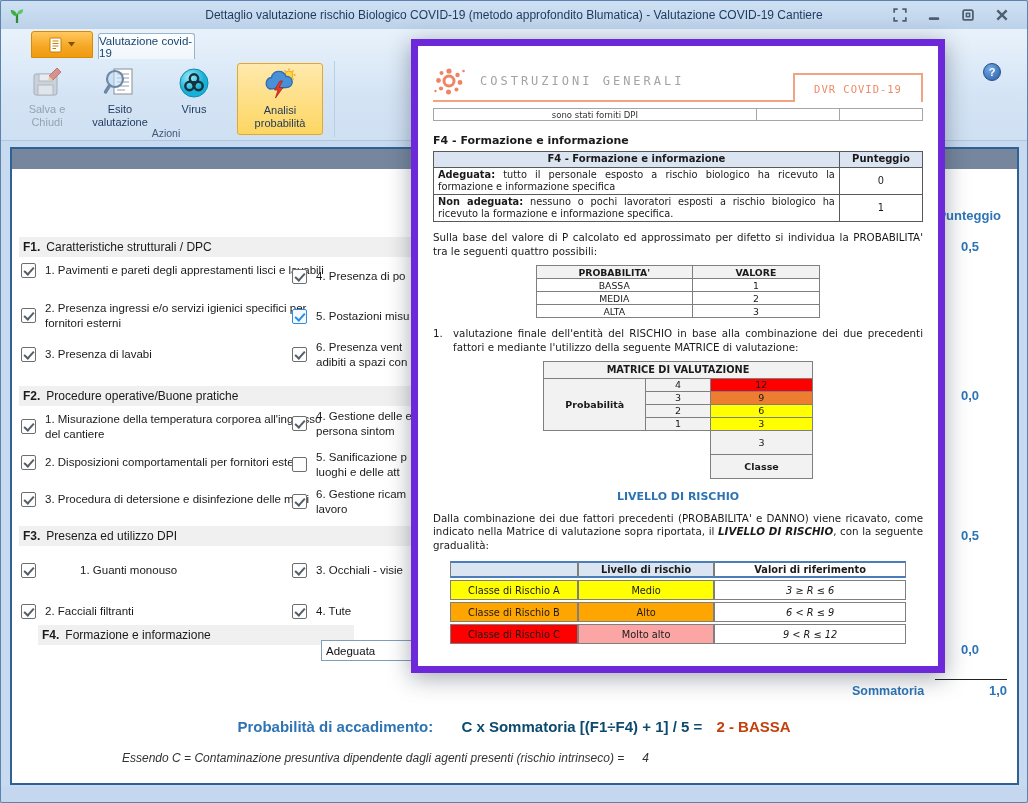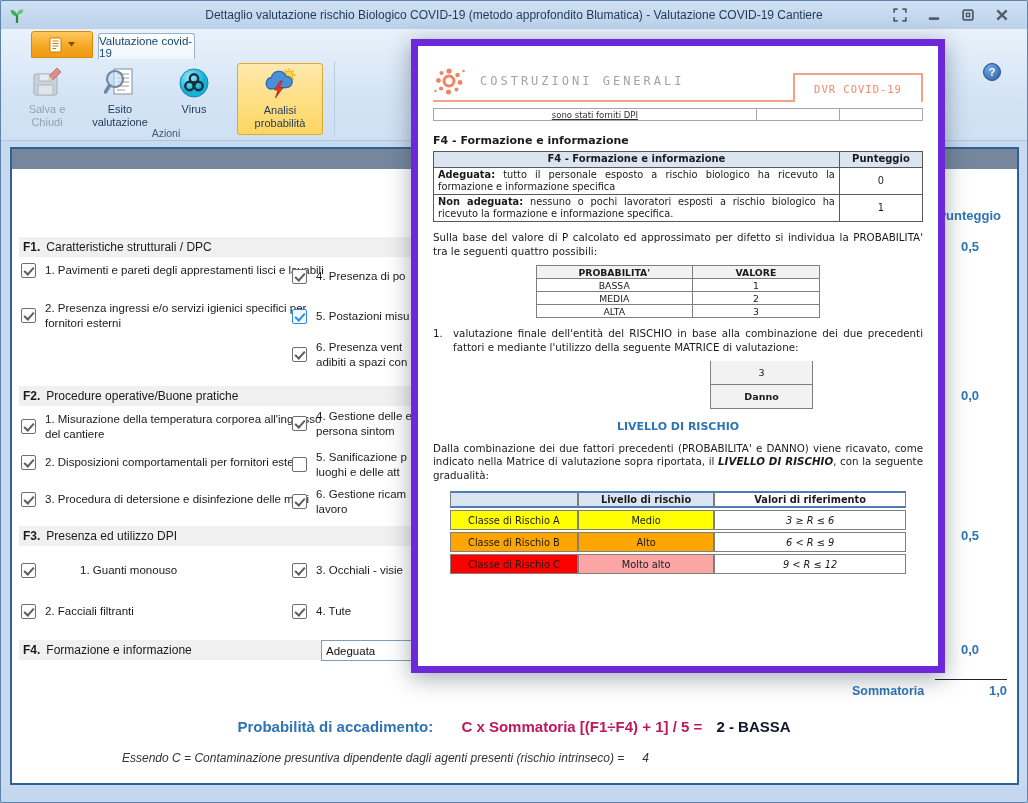--- a/index.html
+++ b/index.html
@@ -48,22 +48,22 @@
   .combo{position:absolute;left:320px;top:639px;width:603px;height:21px;background:#fff;border:1px solid #7f9db9;display:flex;align-items:center;font-size:11.5px;color:#111;}
   .combo-text{flex:1;padding-left:4px;}
   .combo-arrow{width:17px;height:100%;background:linear-gradient(#f5f9fd,#dde9f5);border-left:1px solid #b7cbde;display:flex;align-items:center;justify-content:center;}
   .combo-arrow::after{content:"";width:0;height:0;border-left:4px solid transparent;border-right:4px solid transparent;border-top:5px solid #4d6185;}
 
   .somm-label{position:absolute;left:851px;top:683px;font-size:12.5px;font-weight:bold;color:#2e74b5;}
   .somm-value{position:absolute;left:934px;top:678px;width:72px;text-align:right;font-size:13px;font-weight:bold;color:#2e74b5;border-top:1px solid #222;padding-top:3px;}
 
   .formula{position:absolute;left:0;top:717px;width:100%;text-align:center;font-size:15px;font-weight:bold;}
   .f-label{color:#2e74b5;}
-  .f-expr{color:#be185d;margin-left:24px;}
-  .f-result{color:#0f172a;margin-left:10px;}
+  .f-expr{color:#0c4a6e;margin-left:24px;}
+  .f-result{color:#c2410c;margin-left:10px;}
   .essendo{position:absolute;left:121px;top:750px;font-size:12px;font-style:italic;color:#333;}
   .ess-val{margin-left:18px;font-style:italic;}
 
   .statusbar{position:absolute;left:0;bottom:0;width:100%;height:15px;background:#c4d7ee;}
 
   
   .popup{position:absolute;left:390px;top:38px;width:534px;height:634px;background:#fff;border:7px solid #6d28d9;box-shadow:0 5px 22px rgba(30,40,60,.4);z-index:30;padding:16px 15px 0 15px;overflow:hidden;font-family:"DejaVu Sans",sans-serif;color:#1a1a1a;margin-left:20px;}
   .doc-header{position:relative;height:40px;display:flex;}
   .doc-brand{flex:1;display:flex;align-items:center;gap:13px;border-bottom:2px solid #f2a384;}
   .doc-company{font-family:"DejaVu Sans Mono",monospace;font-size:12px;letter-spacing:3px;color:#a3a3a3;}
@@ -224,20 +224,24 @@
   <div class="score" style="top:238px;">0,5</div>
 
   <div class="chk-item" style="left:20px;top:262px;width:318px;">
     <span class="cb checked"></span>
     <span>1. Pavimenti e pareti degli apprestamenti lisci e lavabili</span>
   </div>
   <div class="chk-item" style="left:20px;top:300px;width:318px;">
     <span class="cb checked"></span>
     <span>2. Presenza ingressi e/o servizi igienici specifici per fornitori esterni</span>
   </div>
+  <div class="chk-item" style="left:20px;top:346px;width:318px;">
+    <span class="cb checked"></span>
+    <span>3. Presenza di lavabi</span>
+  </div>
   <div class="chk-item" style="left:291px;top:268px;width:120px;">
     <span class="cb checked"></span>
     <span>4. Presenza di po</span>
   </div>
   <div class="chk-item" style="left:291px;top:308px;width:120px;">
     <span class="cb checked focused"></span>
     <span>5. Postazioni misu</span>
   </div>
   <div class="chk-item" style="left:291px;top:339px;width:122px;">
     <span class="cb checked"></span>
@@ -293,21 +297,21 @@
   </div>
   <div class="chk-item" style="left:291px;top:562px;width:120px;">
     <span class="cb checked"></span>
     <span>3. Occhiali - visie</span>
   </div>
   <div class="chk-item" style="left:291px;top:603px;width:120px;">
     <span class="cb checked"></span>
     <span>4. Tute</span>
   </div>
 
-  <div class="band" style="top:639px;width:316px;">
+  <div class="band" style="top:624px;width:316px;margin-left:19px;">
     <span class="code">F4.</span>
     <span>Formazione e informazione</span>
   </div>
   <div class="combo">
     <span class="combo-text">Adeguata</span>
     <span class="combo-arrow"></span>
   </div>
   <div class="score" style="top:641px;">0,0</div>
 
   <div class="somm-label">Sommatoria</div>
@@ -341,21 +345,21 @@
           <circle cx="2.5" cy="27" r="1.2" fill="#ef8364"></circle>
         </svg>
         <span class="doc-company">COSTRUZIONI GENERALI</span>
       </div>
       <div class="doc-tab">DVR COVID-19</div>
     </div>
 
     <table class="strip-table">
       <tbody>
           <tr>
-        <td style="width:66%;text-decoration:underline;">sono stati forniti DPI</td>
+        <td style="width:66%;">sono stati forniti DPI</td>
         <td style="width:17%;"></td>
         <td style="width:17%;"></td>
       </tr>
     </tbody>
       </table>
 
     <div class="doc-h1">F4 - Formazione e informazione</div>
 
     <table class="doc-table">
       <tbody>
@@ -396,23 +400,47 @@
           </tr>
     </tbody>
       </table>
 
     <div class="num-item">
       <span class="num">1.</span>
       <span class="txt">valutazione finale dell'entità del RISCHIO in base alla combinazione dei due precedenti fattori e mediante l'utilizzo della seguente MATRICE di valutazione:</span>
     </div>
 
     <div class="matrix-wrap">
+      <table class="matrix-table">
+        <tbody>
+            <tr>
+              <th colspan="3">MATRICE DI VALUTAZIONE</th>
+            </tr>
+        <tr>
+          <td class="axis" rowspan="4">Probabilità</td>
+          <td class="pv">4</td>
+          <td class="rv" style="background-color: rgb(255, 0, 0);">12</td>
+        </tr>
+        <tr>
+          <td class="pv">3</td>
+          <td class="rv" style="background-color: rgb(237, 125, 49);">9</td>
+        </tr>
+        <tr>
+          <td class="pv">2</td>
+          <td class="rv" style="background-color: rgb(255, 255, 0);">6</td>
+        </tr>
+        <tr>
+          <td class="pv">1</td>
+          <td class="rv" style="background-color: rgb(255, 255, 0);">3</td>
+        </tr>
+      </tbody>
+        </table>
       <div class="danno-col">
         <div class="danno-box">3</div>
-        <div class="danno-box lbl">Danno</div>
+        <div class="danno-box lbl">Classe</div>
       </div>
     </div>
 
     <div class="doc-h2">LIVELLO DI RISCHIO</div>
 
     <div class="doc-p"><span>Dalla combinazione dei due fattori precedenti (PROBABILITA' e DANNO) viene ricavato, come indicato nella Matrice di valutazione sopra riportata, il </span><i><b>LIVELLO DI RISCHIO</b></i><span>, con la seguente gradualità:</span></div>
 
     <table class="risk-table">
       <tbody>
           <tr>

